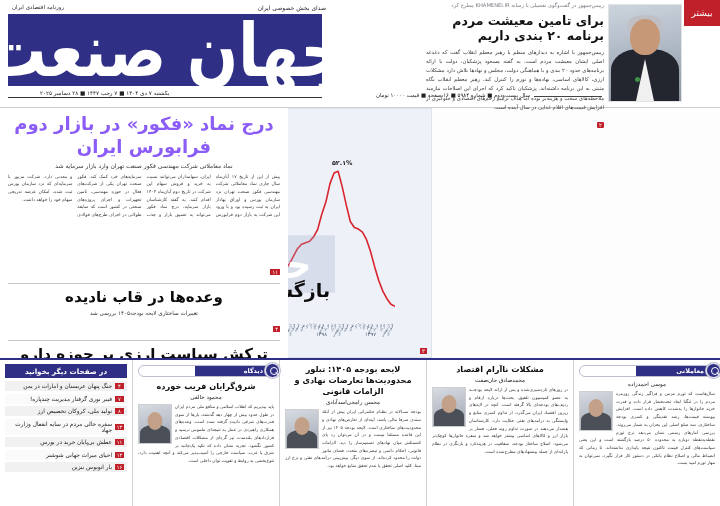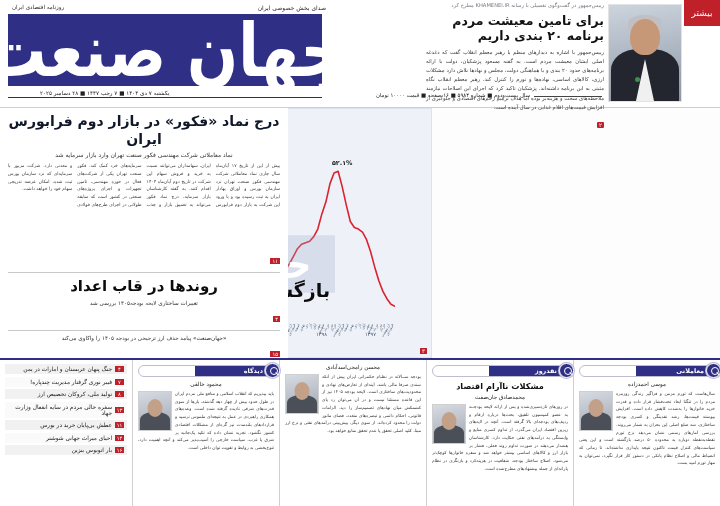--- a/index.html
+++ b/index.html
@@ -224,21 +224,21 @@
     padding: 0 2px;
   }
 
   
   .right-col {
     position: absolute; top: 0; left: 0; width: 288px; height: 250px;
     padding: 4px 8px 0 8px; background: #fff;
   }
   .story { margin-bottom: 5px; }
   .story-title {
-    font-size: 14px; font-weight: bold; color: #0f172a;
+    font-size: 18px; font-weight: bold; color: #8b5cf6;
     text-align: center; line-height: 1.3; margin-bottom: 3px;
   }
   .story-sub {
     font-size: 6px; color: #333; text-align: center; margin-bottom: 4px;
   }
   .story-cols {
     column-count: 4; column-gap: 5px;
     font-size: 4.5px; color: #3a3a3a; line-height: 1.7;
     text-align: justify; height: 86px; overflow: hidden;
   }
@@ -544,30 +544,31 @@
         <div class="story-sub">نماد معاملاتی شرکت مهندسی فکور صنعت تهران وارد بازار سرمایه شد</div>
         <div class="story-cols">پیش از این از تاریخ ۱۷ آبان‌ماه سال جاری نماد معاملاتی شرکت مهندسی فکور صنعت تهران نزد سازمان بورس و اوراق بهادار ایران به ثبت رسیده بود و با ورود این شرکت به بازار دوم فرابورس ایران، سهامداران می‌توانند نسبت به خرید و فروش سهام این شرکت در تاریخ دوم آبان‌ماه ۱۴۰۴ اقدام کنند. به گفته کارشناسان بازار سرمایه، درج نماد فکور می‌تواند به تعمیق بازار و جذب سرمایه‌های خرد کمک کند. فکور صنعت تهران یکی از شرکت‌های فعال در حوزه مهندسی، تامین تجهیزات و اجرای پروژه‌های صنعتی در کشور است که سابقه طولانی در اجرای طرح‌های فولادی و معدنی دارد. شرکت مزبور با سرمایه‌ای که نزد سازمان بورس ثبت شده، امکان عرضه تدریجی سهام خود را خواهد داشت.</div>
         <div style="text-align:right;">
           <span class="story-mark">۱۱</span>
         </div>
       </div>
 
       <div class="hr-thin"></div>
 
       <div class="story">
-        <div class="story2-title">روند‌ها در قاب اعداد</div>
+        <div class="story2-title">وعده‌ها در قاب نادیده</div>
         <div class="story2-sub">تغییرات ساختاری لایحه بودجه۱۴۰۵ بررسی شد</div>
         <div style="text-align:right;">
           <span class="story-mark">۴</span>
         </div>
       </div>
 
       <div class="hr-thin"></div>
 
       <div class="story">
+        <div class="story3-title">ترکش سیاست ارزی بر حوزه دارو</div>
         <div class="story3-sub">«جهان‌صنعت» پیامد حذف ارز ترجیحی در بودجه ۱۴۰۵ را واکاوی می‌کند</div>
         <div style="text-align:right;">
           <span class="story-mark">۱۵</span>
         </div>
       </div>
 
     </div>
   </div>
 
   <div class="bottom">
@@ -583,66 +584,63 @@
       <div class="col-body">
         <span class="author-photo">
           <span class="ph-body"></span>
             <span class="ph-face"></span>
         </span>
         <span>سال‌هاست که تورم مزمن و فراگیر زندگی روزمره مردم را در تنگنا ابعاد تحت‌فشار قرار داده و قدرت خرید خانوارها را به‌شدت کاهش داده است. افزایش پیوسته قیمت‌ها، رشد نقدینگی و کسری بودجه ساختاری، سه ضلع اصلی این بحران به شمار می‌روند. بررسی آمارهای رسمی نشان می‌دهد نرخ تورم نقطه‌به‌نقطه دوباره به محدوده ۵۰ درصد بازگشته است و این یعنی سیاست‌های کنترل قیمت تاکنون نتیجه پایداری نداشته‌اند. تا زمانی که انضباط مالی و اصلاح نظام بانکی در دستور کار قرار نگیرد، نمی‌توان به مهار تورم امید بست.</span>
       </div>
     </div>
 
     <div class="bcol c-w">
-      <div class="sec-head">
-        <div class="sec-pill">
-          <span class="sec-icon"></span>
-          <span class="pill-label">نقدروز</span>
-        </div>
-      </div>
       <div class="col-title">مشکلات ناآرام اقتصاد</div>
       <div class="col-author">محمدصادق جان‌صفت</div>
       <div class="col-body">
         <span class="author-photo">
           <span class="ph-body"></span>
             <span class="ph-face"></span>
         </span>
         <span>در روزهای تازه‌سپری‌شده و پس از ارائه لایحه بودجــه به عضو کمیسیون تلفیق، بحث‌ها درباره ارقام و ردیف‌های بودجه‌ای بالا گرفته است. آنچه در لایه‌های زیرین اقتصاد ایران می‌گذرد، از تداوم کسری منابع و وابستگی به درآمدهای نفتی حکایت دارد. کارشناسان هشدار می‌دهند در صورت تداوم روند فعلی، فشار بر بازار ارز و کالاهای اساسی بیشتر خواهد شد و سفره خانوارها کوچک‌تر می‌شود. اصلاح ساختار بودجه، شفافیت در هزینه‌کرد و بازنگری در نظام یارانه‌ای از جمله پیشنهادهای مطرح‌شده است.</span>
       </div>
     </div>
 
     <div class="bcol c-w">
+      <div class="col-title">لایحه بودجه ۱۴۰۵: تبلور محدودیت‌ها تعارضات نهادی و الزامات قانونی</div>
       <div class="col-author">محسن رامجی‌اسدآبادی </div>
       <div class="col-body">
         <span class="author-photo">
           <span class="ph-body"></span>
             <span class="ph-face"></span>
         </span>
         <span>بودجه ســالانه در نظـام حکمرانی ایران بیش از آنکه سندی صرفا مالی باشد، آینه‌ای از تعارض‌های نهادی و محدودیت‌های ساختاری است. لایحه بودجه ۱۴۰۵ نیز از این قاعده مستثنا نیست و در آن می‌توان رد پای کشمکش میان نهادهای تصمیم‌ساز را دید. الزامات قانونی، احکام دائمی و تبصره‌های متعدد، فضای مانور دولت را محدود کرده‌اند. از سوی دیگر، پیش‌بینی درآمدهای نفتی و نرخ ارز مبنا، کلید اصلی تحقق یا عدم تحقق منابع خواهد بود.</span>
       </div>
     </div>
 
     <div class="bcol c-w">
       <div class="sec-head">
         <div class="sec-pill">
           <span class="sec-icon"></span>
           <span class="pill-label">دیدگاه</span>
         </div>
       </div>
+      <div class="col-title">شرق‌گرایان فریب خورده</div>
       <div class="col-author">محمود خالقی </div>
       <div class="col-body">
         <span class="author-photo">
           <span class="ph-body"></span>
             <span class="ph-face"></span>
         </span>
         <span>باید بپذیریم که انقلاب اسلامی و منافع ملی مردم ایران در طول حدود بیش از چهار دهه گذشته، بارها از سوی قدرت‌های شرقی نادیده گرفته شده است. وعده‌های همکاری راهبردی در عمل به نتیجه‌ای ملموس نرسید و قراردادهای بلندمدت نیز گره‌ای از مشکلات اقتصادی کشور نگشود. تجربه نشان داده که تکیه یک‌جانبه بر شرق یا غرب، سیاست خارجی را آسیب‌پذیر می‌کند و آنچه اهمیت دارد، تنوع‌بخشی به روابط و تقویت توان داخلی است.</span>
       </div>
     </div>
 
     <div class="bcol c-w1">
+      <div class="readmore-head">در صفحات دیگر بخوانید</div>
       <div id="readmore-list">
           <div class="rm-item">
             <span class="rm-num">۴</span>
             <span class="rm-text">جنگ پنهان عربستان و امارات در یمن</span>
           </div>
           <div class="rm-item">
             <span class="rm-num">۷</span>
             <span class="rm-text">فیبر نوری گرفتار مدیریت چندپاره!</span>
           </div>
           <div class="rm-item">

